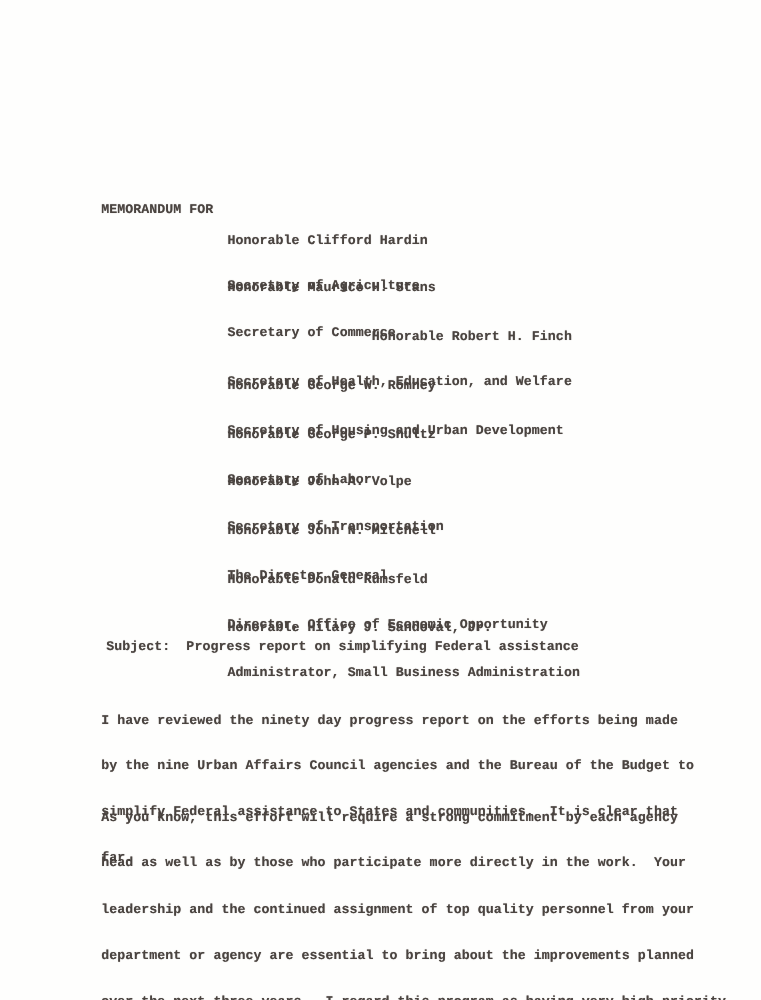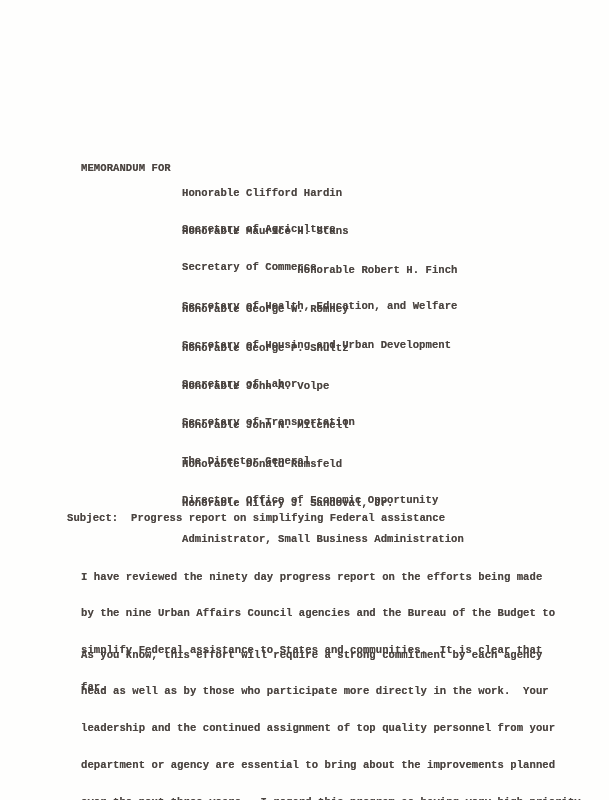--- a/index.html
+++ b/index.html
@@ -18,21 +18,21 @@
       color: #4a4440;
       letter-spacing: 0.05px;
       white-space: pre;
       line-height: 12.3px;
       text-shadow: 0 0 0.6px rgba(60,50,45,0.55);
       filter: blur(0.25px);
     }
     .memo-label { position: absolute; left: 81px; top: 162px; }
     .addressee { position: absolute; left: 182px; }
     .addressee div { display: block; }
-    .subject { position: absolute; left: 67px; top: 512px; }
+    .subject { position: absolute; left: 85px; top: 512px; }
     .para { position: absolute; left: 81px; }
     .para div { display: block; }
   </style>
 </head>
 <body>
 
 <div class="page">
 
   <div class="tw memo-label">MEMORANDUM FOR</div>
 

